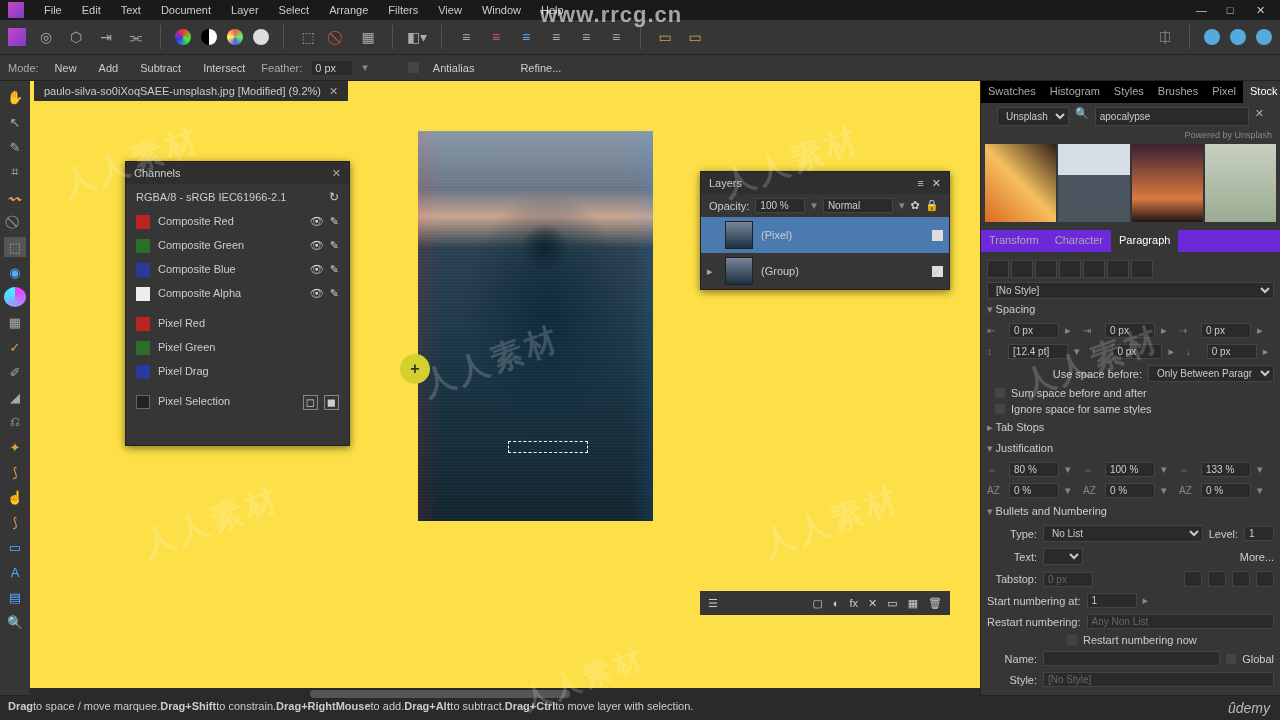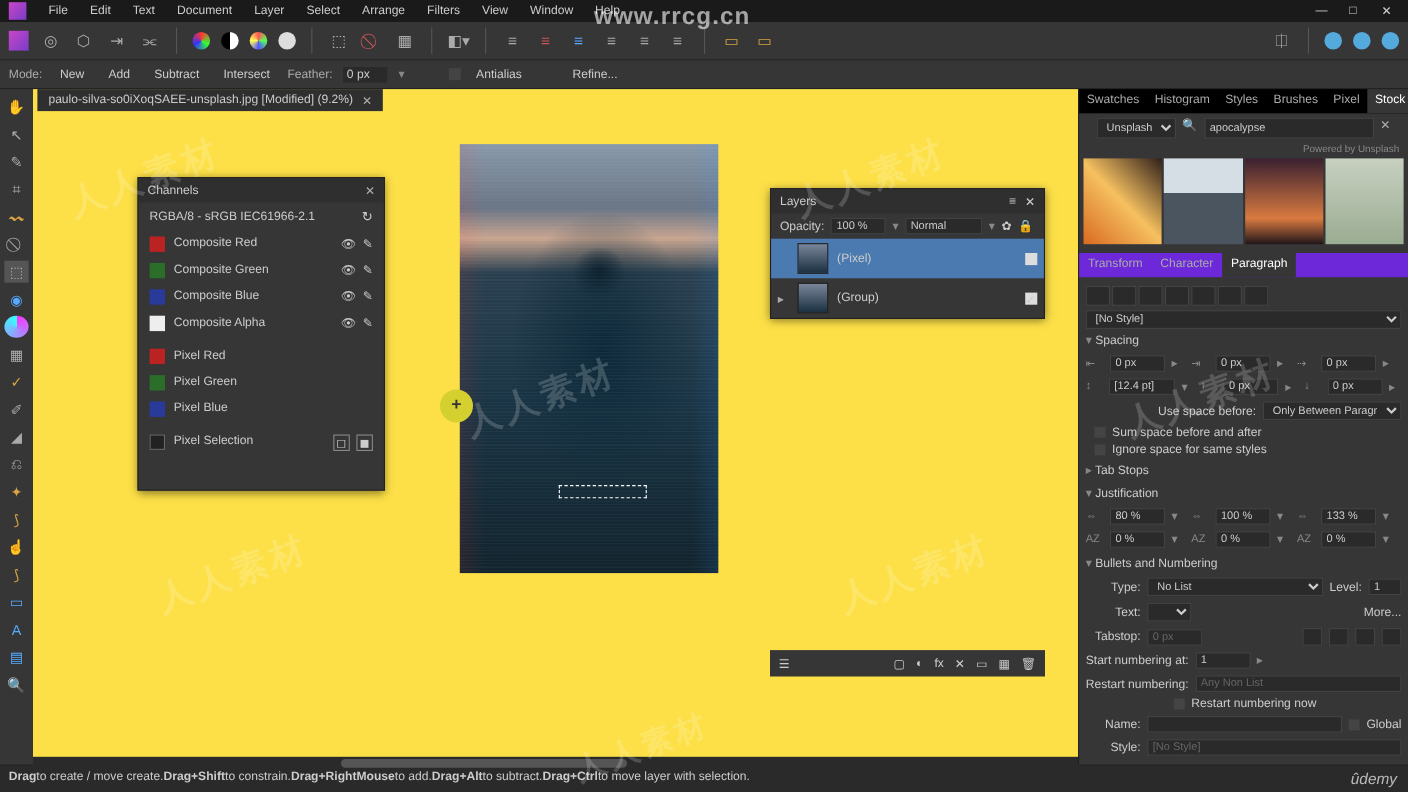--- a/index.html
+++ b/index.html
@@ -237,21 +237,21 @@
    <div class="ch-row">
           <span class="sw" style="background:#b22"></span>
           <span>Pixel Red</span>
         </div>
    <div class="ch-row">
           <span class="sw" style="background:#2a6e2a"></span>
           <span>Pixel Green</span>
         </div>
    <div class="ch-row">
           <span class="sw" style="background:#2a3a9a"></span>
-          <span>Pixel Blue</span>
+          <span>Pixel Drag</span>
         </div>
    <div style="height:6px"></div>
    <div class="ch-row">
           <span class="sw" style="background:#222;border:1px solid #666"></span>
           <span>Pixel Selection</span>
     <span class="icons">
             <span style="border:1px solid #888;padding:0 2px">◻</span>
             <span style="border:1px solid #888;padding:0 2px">◼</span>
           </span>
    </div>
@@ -449,21 +449,21 @@
   </div>
  </div>
 </div>
 
 <div class="scrollh">
     <div class="thumb"></div>
   </div>
 
 <div class="statusbar">
  <b>Drag</b>
-    <span> to create / move create. </span>
+    <span> to space / move marquee. </span>
  <b>Drag+Shift</b>
     <span> to constrain. </span>
  <b>Drag+RightMouse</b>
     <span> to add. </span>
  <b>Drag+Alt</b>
     <span> to subtract. </span>
  <b>Drag+Ctrl</b>
     <span> to move layer with selection.</span>
 </div>
 

